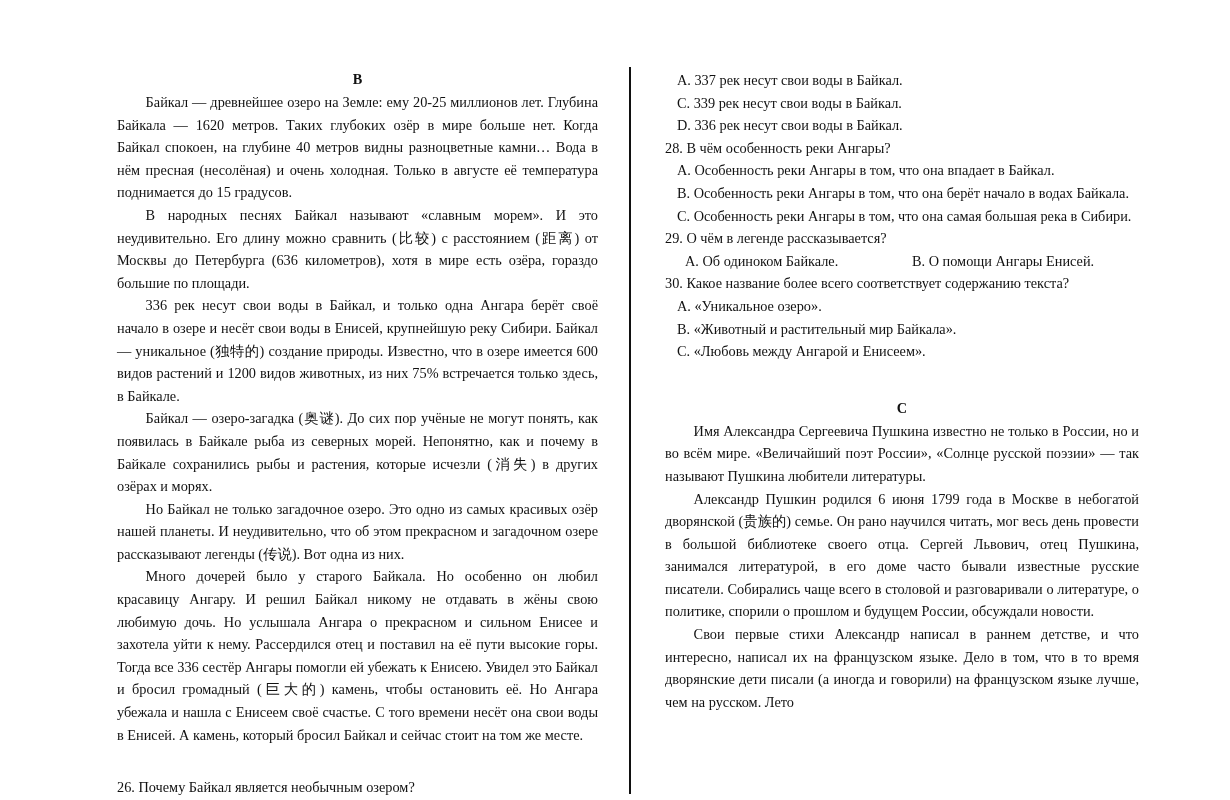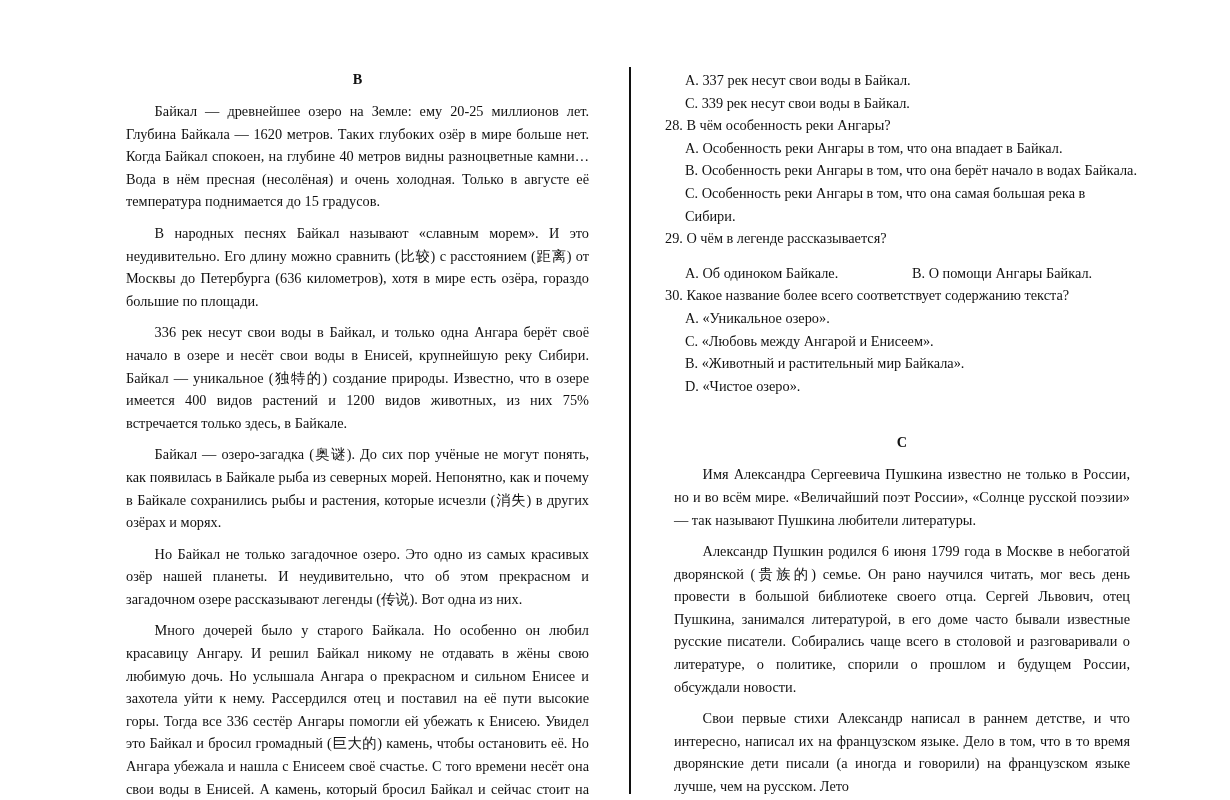--- a/index.html
+++ b/index.html
@@ -37,56 +37,55 @@
     background: #111111;
   }
   .section-letter {
     text-align: center;
     font-weight: bold;
     height: 23px;
     line-height: 23px;
     margin: 0;
   }
   p.para {
-    margin: 9px;
+    margin: 0;
     text-indent: 2em;
     text-align: justify;
     line-height: 22.6px;
   }
   .gap-26 { height: 30px; }
   .q {
     line-height: 22.6px;
     margin: 0;
   }
   .opt {
     line-height: 22.6px;
-    margin: 0 0 0 20px;
+    margin: 0 0 0 12px;
   }
   .opt-row {
     display: flex;
     line-height: 22.6px;
     margin-left: 20px;
-    margin-top: 12px;
   }
   .opt-row .opt-cell {
     width: 240px;
   }
   .col-right .opt-row .opt-cell {
     width: 240px;
   }
   .gap-c { height: 34px; }
 </style>
 </head>
 <body>
 
 <div class="col col-left">
   <div class="section-letter">B</div>
   <p class="para">Байкал — древнейшее озеро на Земле: ему 20-25 миллионов лет. Глубина Байкала — 1620 метров. Таких глубоких озёр в мире больше нет. Когда Байкал спокоен, на глубине 40 метров видны разноцветные камни… Вода в нём пресная (несолёная) и очень холодная. Только в августе её температура поднимается до 15 градусов.</p>
   <p class="para">В народных песнях Байкал называют «славным морем». И это неудивительно. Его длину можно сравнить (比较) с расстоянием (距离) от Москвы до Петербурга (636 километров), хотя в мире есть озёра, гораздо большие по площади.</p>
-  <p class="para">336 рек несут свои воды в Байкал, и только одна Ангара берёт своё начало в озере и несёт свои воды в Енисей, крупнейшую реку Сибири. Байкал — уникальное (独特的) создание природы. Известно, что в озере имеется 400 видов растений и 1200 видов животных, из них 75% встречается только здесь, в Байкале.</p>
+  <p class="para">336 рек несут свои воды в Байкал, и только одна Ангара берёт своё начало в озере и несёт свои воды в Енисей, крупнейшую реку Сибири. Байкал — уникальное (独特的) создание природы. Известно, что в озере имеется 600 видов растений и 1200 видов животных, из них 75% встречается только здесь, в Байкале.</p>
   <p class="para">Байкал — озеро-загадка (奥谜). До сих пор учёные не могут понять, как появилась в Байкале рыба из северных морей. Непонятно, как и почему в Байкале сохранились рыбы и растения, которые исчезли (消失) в других озёрах и морях.</p>
   <p class="para">Но Байкал не только загадочное озеро. Это одно из самых красивых озёр нашей планеты. И неудивительно, что об этом прекрасном и загадочном озере рассказывают легенды (传说). Вот одна из них.</p>
   <p class="para">Много дочерей было у старого Байкала. Но особенно он любил красавицу Ангару. И решил Байкал никому не отдавать в жёны свою любимую дочь. Но услышала Ангара о прекрасном и сильном Енисее и захотела уйти к нему. Рассердился отец и поставил на её пути высокие горы. Тогда все 336 сестёр Ангары помогли ей убежать к Енисею. Увидел это Байкал и бросил громадный (巨大的) камень, чтобы остановить её. Но Ангара убежала и нашла с Енисеем своё счастье. С того времени несёт она свои воды в Енисей. А камень, который бросил Байкал и сейчас стоит на том же месте.</p>
 
   <div class="gap-26"></div>
 
   <div>
     <div class="q">
       <span>26.</span>
       <span>Почему Байкал является необычным озером?</span>
@@ -98,52 +97,52 @@
 
   </div>
 </div>
 
 <div class="divider"></div>
 
 <div class="col col-right" style="top:69px;">
   <div>
     <div class="opt">A. 337 рек несут свои воды в Байкал.</div>
     <div class="opt">C. 339 рек несут свои воды в Байкал.</div>
+    <div class="opt">D. 336 рек несут свои воды в Байкал.</div>
   </div>
 
   <div>
     <div class="q">
       <span>28.</span>
       <span>В чём особенность реки Ангары?</span>
     </div>
     <div class="opt">A. Особенность реки Ангары в том, что она впадает в Байкал.</div>
     <div class="opt">B. Особенность реки Ангары в том, что она берёт начало в водах Байкала.</div>
     <div class="opt">C. Особенность реки Ангары в том, что она самая большая река в Сибири.</div>
   </div>
 
   <div>
     <div class="q">
       <span>29.</span>
       <span>О чём в легенде рассказывается?</span>
     </div>
     <div class="opt-row">
       <span class="opt-cell">A. Об одиноком Байкале.</span>
-      <span class="opt-cell">B. О помощи Ангары Байкал.</span>
+      <span class="opt-cell">B. О помощи Ангары Енисей.</span>
     </div>
   </div>
 
   <div>
     <div class="q">
       <span>30.</span>
       <span>Какое название более всего соответствует содержанию текста?</span>
     </div>
     <div class="opt">A. «Уникальное озеро».</div>
+    <div class="opt">B. «Животный и растительный мир Байкала».</div>
     <div class="opt">C. «Любовь между Ангарой и Енисеем».</div>
-    <div class="opt">B. «Животный и растительный мир Байкала».</div>
-    <div class="opt">D. «Чистое озеро».</div>
   </div>
 
   <div class="gap-c"></div>
 
   <div class="section-letter">C</div>
   <p class="para">Имя Александра Сергеевича Пушкина известно не только в России, но и во всём мире. «Величайший поэт России», «Солнце русской поэзии» — так называют Пушкина любители литературы.</p>
   <p class="para">Александр Пушкин родился 6 июня 1799 года в Москве в небогатой дворянской (贵族的) семье. Он рано научился читать, мог весь день провести в большой библиотеке своего отца. Сергей Львович, отец Пушкина, занимался литературой, в его доме часто бывали известные русские писатели. Собирались чаще всего в столовой и разговаривали о литературе, о политике, спорили о прошлом и будущем России, обсуждали новости.</p>
   <p class="para">Свои первые стихи Александр написал в раннем детстве, и что интересно, написал их на французском языке. Дело в том, что в то время дворянские дети писали (а иногда и говорили) на французском языке лучше, чем на русском. Лето</p>
 </div>
 

